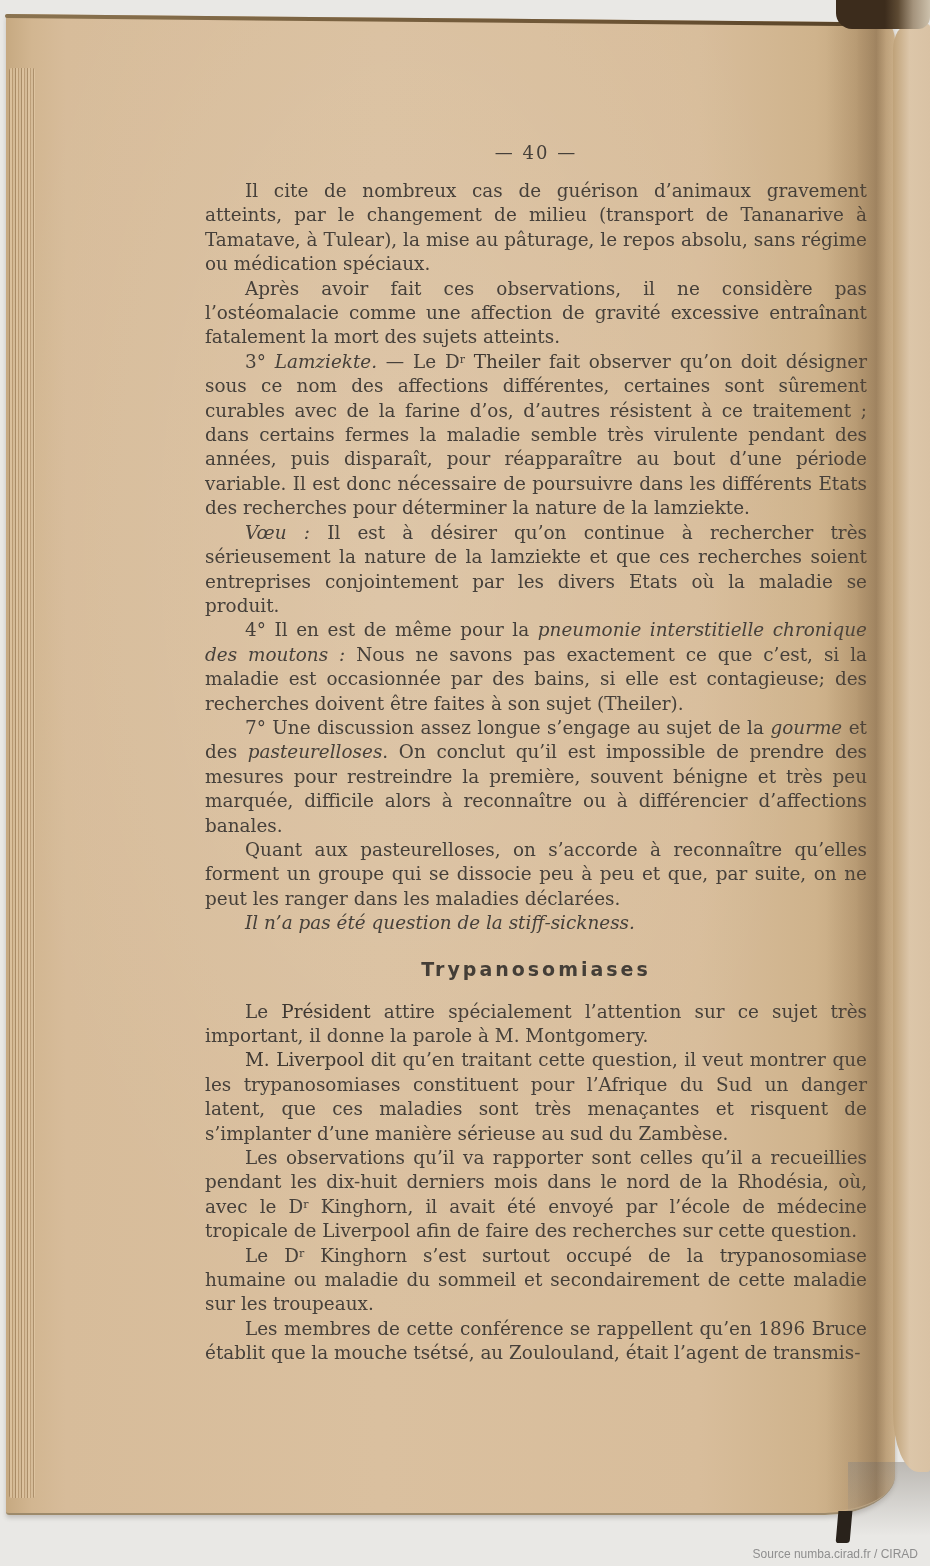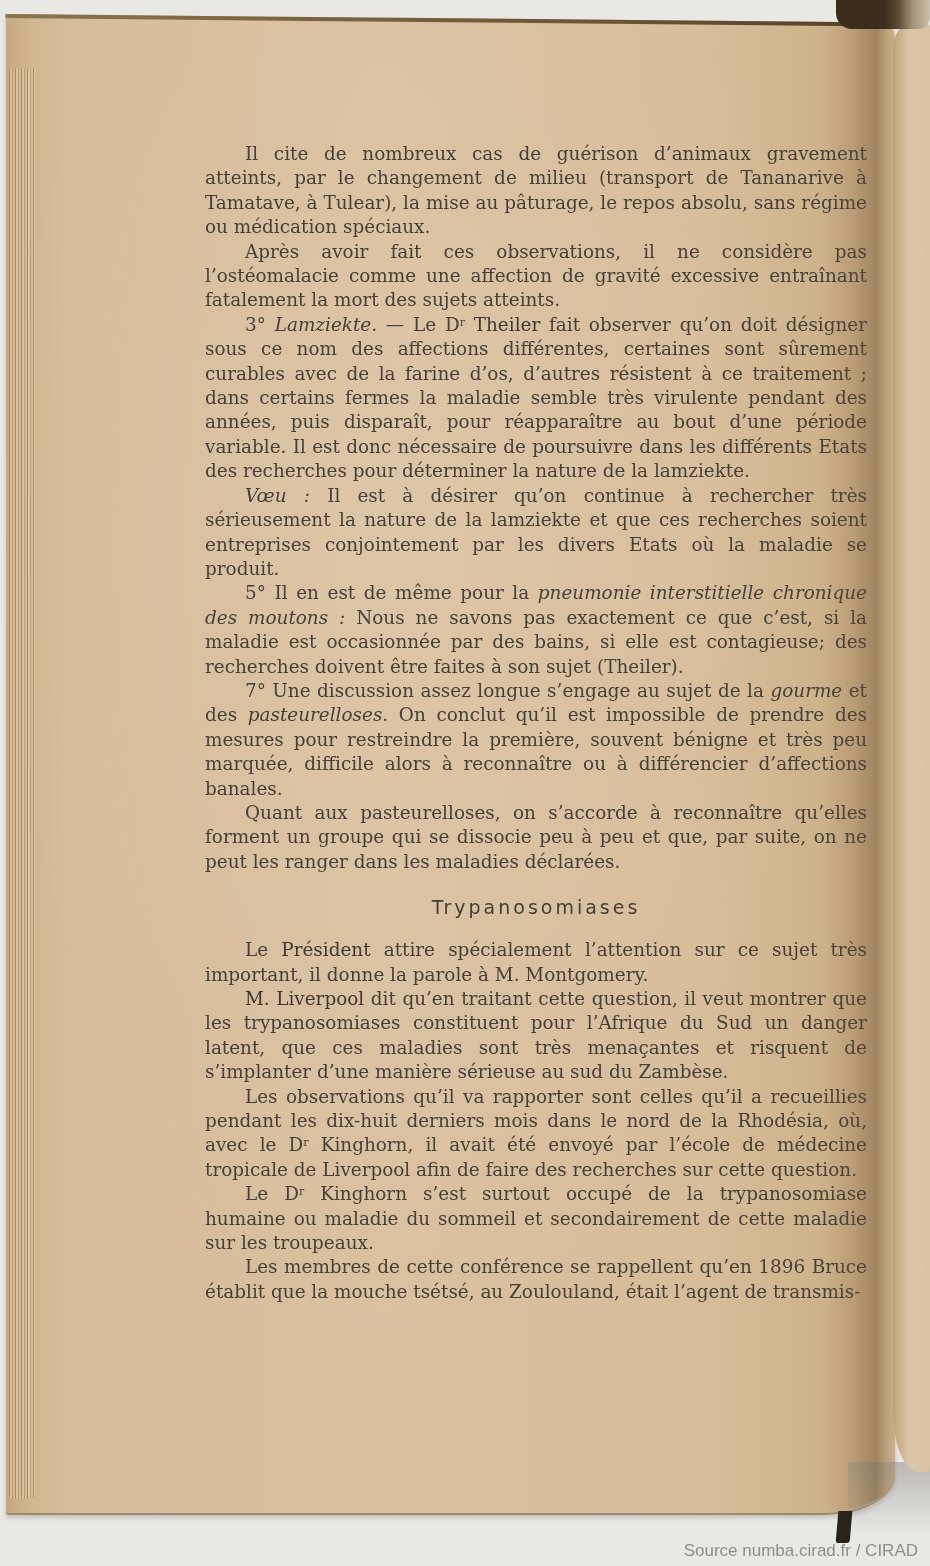--- a/index.html
+++ b/index.html
@@ -89,46 +89,48 @@
   }
   .para{
     margin:0;text-indent:40px;text-align:justify;
     font-size:18.4px;line-height:24.4px;color:var(--text);
   }
   .para .i{font-style:italic;margin-top:48px;}
   .para .b{font-weight:normal;color:#3e3832;}
   .para .sup{font-size:0.6em;vertical-align:0.45em;line-height:0;}
   .heading{
     font-family:"DejaVu Sans","Liberation Sans",sans-serif;
-    font-size:19px;font-weight:400;letter-spacing:3px;color:var(--heading);
+    font-size:19px;font-weight:700;letter-spacing:3px;color:var(--heading);
     text-align:center;margin:22px 0 20px 0;
   }
 
   
   .footer-credit{
     position:absolute;right:12px;bottom:5px;z-index:5;
     font-family:"Liberation Sans","DejaVu Sans",sans-serif;
-    font-size:17px;color:var(--footer_text);
+    font-size:12px;color:var(--footer_text);
   }
 </style>
 </head>
 <body>
 
 <div class="scene">
 
   <div class="page">
     <div class="content">
+      <div class="page-number">— 40 —</div>
       <div id="paras-top">
           <p class="para"><span>Il cite de nombreux cas de guérison d’animaux gravement atteints, par le changement de milieu (transport de Tananarive à Tamatave, à Tulear), la mise au pâturage, le repos absolu, sans régime ou médication spéciaux.</span></p>
           <p class="para"><span>Après avoir fait ces observations, il ne considère pas l’ostéomalacie comme une affection de gravité excessive entraînant fatalement la mort des sujets atteints.</span></p>
           <p class="para"><span>3° </span><span class="i">Lamziekte.</span><span> — Le D</span><span class="sup">r</span><span> </span><span class="b">Theiler</span><span> fait observer qu’on doit désigner sous ce nom des affections différentes, certaines sont sûrement curables avec de la farine d’os, d’autres résistent à ce traitement ; dans certains fermes la maladie semble très virulente pendant des années, puis disparaît, pour réapparaître au bout d’une période variable. Il est donc nécessaire de poursuivre dans les différents Etats des recherches pour déterminer la nature de la lamziekte.</span></p>
           <p class="para"><span class="i">Vœu :</span><span> Il est à désirer qu’on continue à rechercher très sérieusement la nature de la lamziekte et que ces recherches soient entreprises conjointement par les divers Etats où la maladie se produit.</span></p>
-          <p class="para"><span>5° Il en est de même pour la </span><span class="i">pneumonie interstitielle chronique des moutons :</span><span> Nous ne savons pas exactement ce que c’est, si la maladie est occasionnée par des bains, si elle est contagieuse; des recherches doivent être faites à son sujet (Theiler).</span></p>
+          <p class="para"><span>4° Il en est de même pour la </span><span class="i">pneumonie interstitielle chronique des moutons :</span><span> Nous ne savons pas exactement ce que c’est, si la maladie est occasionnée par des bains, si elle est contagieuse; des recherches doivent être faites à son sujet (Theiler).</span></p>
           <p class="para"><span>7° Une discussion assez longue s’engage au sujet de la </span><span class="i">gourme</span><span> et des </span><span class="i">pasteurelloses</span><span>. On conclut qu’il est impossible de prendre des mesures pour restreindre la première, souvent bénigne et très peu marquée, difficile alors à reconnaître ou à différencier d’affections banales.</span></p>
           <p class="para"><span>Quant aux pasteurelloses, on s’accorde à reconnaître qu’elles forment un groupe qui se dissocie peu à peu et que, par suite, on ne peut les ranger dans les maladies déclarées.</span></p>
+          <p class="para"><span class="i">Il n’a pas été question de la stiff-sickness.</span></p>
         </div>
       <h2 class="heading">Trypanosomiases</h2>
       <div id="paras-bottom">
           <p class="para"><span>Le </span><span class="b">Président</span><span> attire spécialement l’attention sur ce sujet très important, il donne la parole à M. Montgomery.</span></p>
           <p class="para"><span class="b">M. Liverpool</span><span> dit qu’en traitant cette question, il veut montrer que les trypanosomiases constituent pour l’Afrique du Sud un danger latent, que ces maladies sont très menaçantes et risquent de s’implanter d’une manière sérieuse au sud du Zambèse.</span></p>
           <p class="para"><span>Les observations qu’il va rapporter sont celles qu’il a recueillies pendant les dix-huit derniers mois dans le nord de la Rhodésia, où, avec le D</span><span class="sup">r</span><span> Kinghorn, il avait été envoyé par l’école de médecine tropicale de Liverpool afin de faire des recherches sur cette question.</span></p>
           <p class="para"><span>Le D</span><span class="sup">r</span><span> Kinghorn s’est surtout occupé de la trypanosomiase humaine ou maladie du sommeil et secondairement de cette maladie sur les troupeaux.</span></p>
           <p class="para"><span>Les membres de cette conférence se rappellent qu’en 1896 Bruce établit que la mouche tsétsé, au Zoulouland, était l’agent de transmis-</span></p>
         </div>
     </div>

